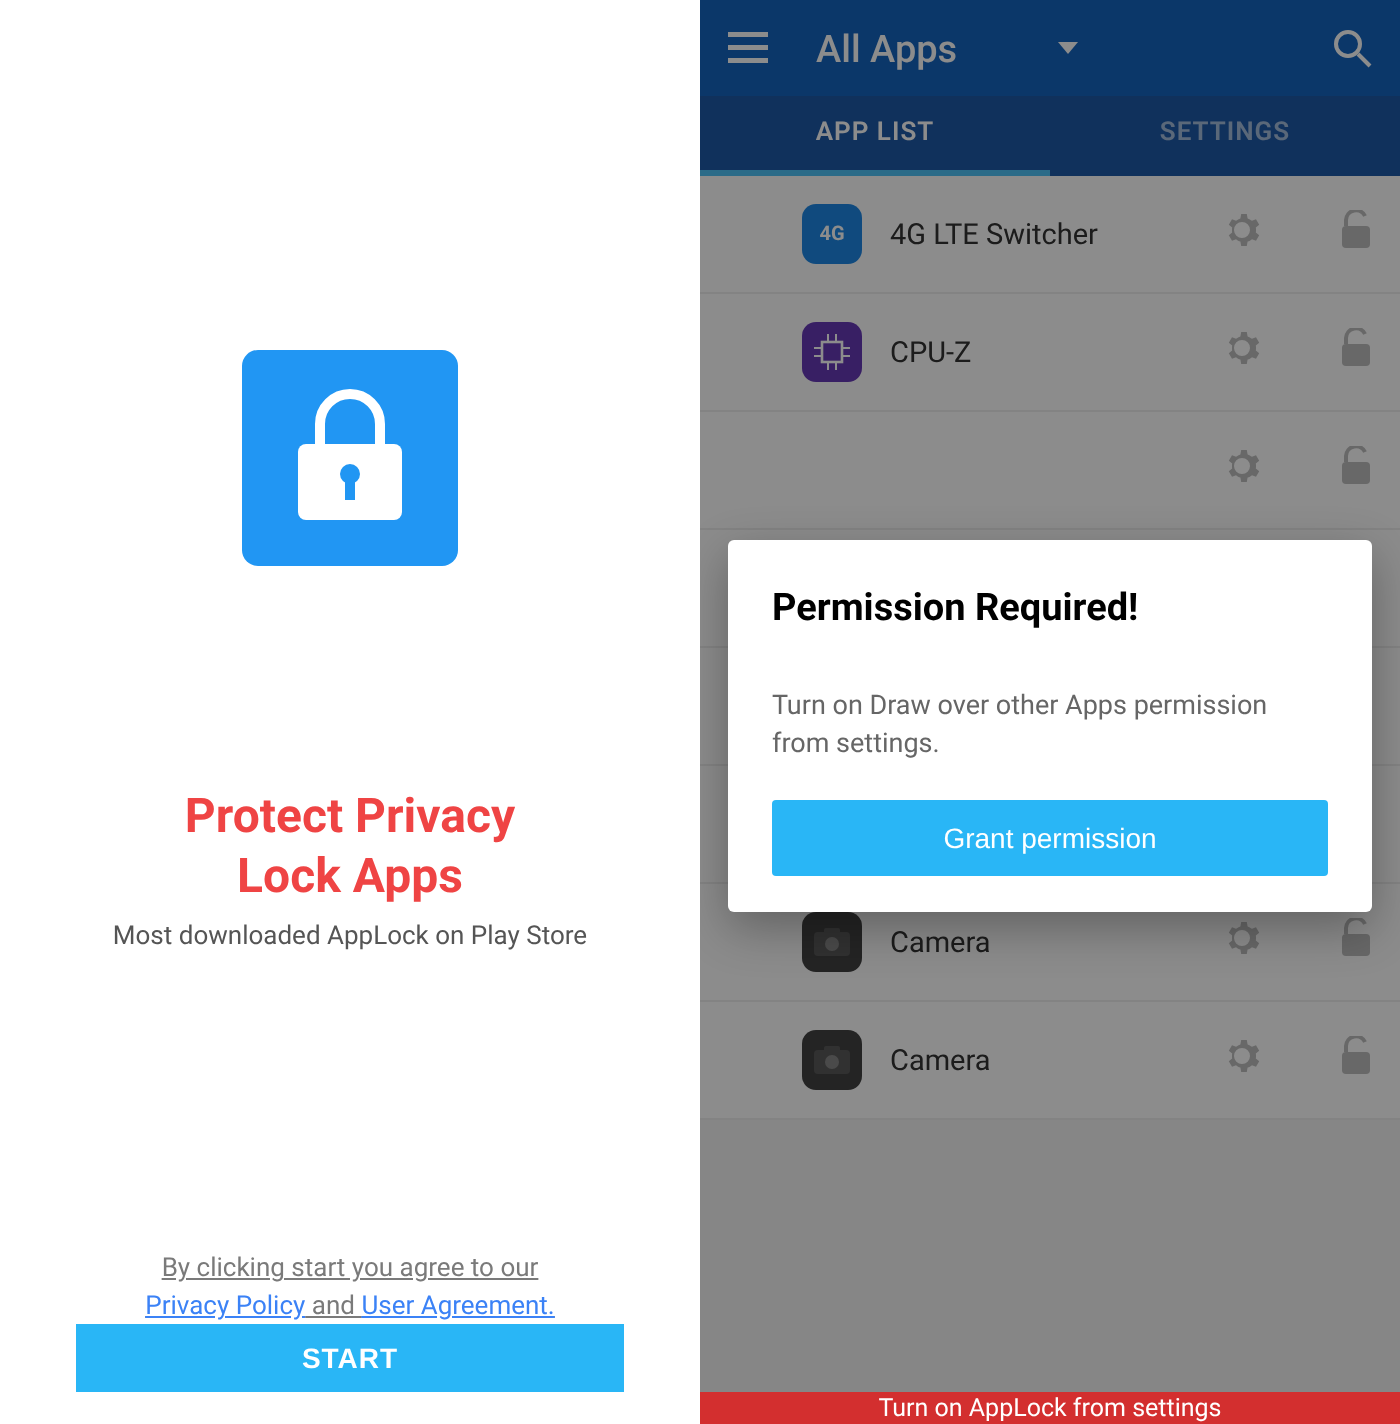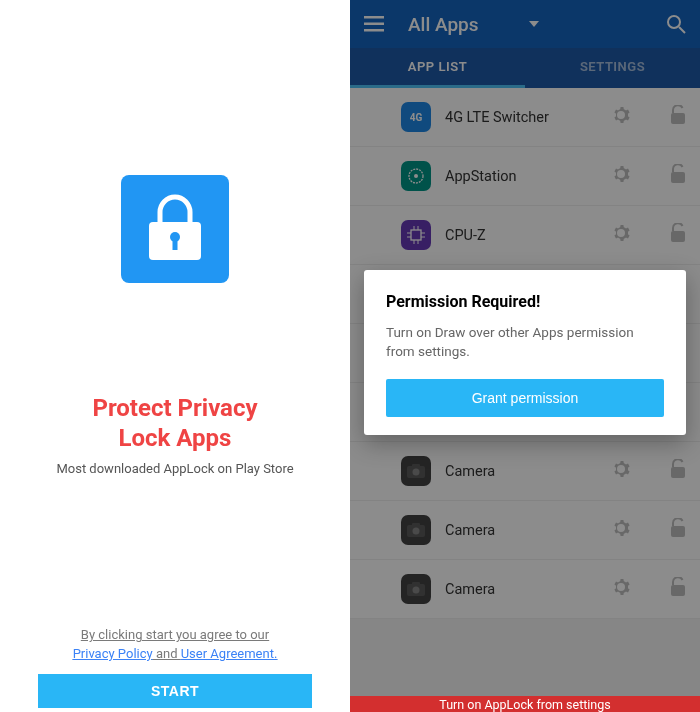--- a/index.html
+++ b/index.html
@@ -54,21 +54,21 @@
       line-height: 1.45;
       text-decoration: underline;
     }
     .agreement-block .link {
       color: #3b82f6;
       text-decoration: underline;
       cursor: pointer;
     }
     .start-btn {
       position: absolute;
-      bottom: 4px;
+      bottom: 16px;
       left: 38px;
       right: 38px;
       height: 34px;
       background: #29b6f6;
       color: #fff;
       font-weight: 600;
       font-size: 14px;
       border: none;
       display: flex;
       align-items: center;
@@ -158,24 +158,24 @@
       position: absolute;
       top: 270px;
       left: 14px;
       right: 14px;
       background: #fff;
       border-radius: 3px;
       padding: 22px 22px 18px 22px;
       box-shadow: 0 8px 24px rgba(0,0,0,0.3);
     }
     .dialog-title {
-      font-size: 16px;
+      font-size: 19px;
       font-weight: 700;
       color: #000;
-      margin-bottom: 12px;
+      margin-bottom: 29px;
     }
     .dialog-body {
       font-size: 13.5px;
       color: #666;
       line-height: 1.4;
       margin-bottom: 18px;
     }
     .dialog-btn {
       width: 100%;
       height: 38px;
@@ -264,37 +264,20 @@
         <span class="gear-icon-gray"><svg width="18" height="18" viewBox="0 0 18 18">
             <path d="M9 5a4 4 0 100 8 4 4 0 000-8zm7 4c0 .5 0 .9-.1 1.3l1.7 1.3-1.6 2.8-2-.8c-.7.5-1.4 1-2.2 1.2L11.4 17H8.6l-.4-2.2c-.8-.2-1.5-.7-2.2-1.2l-2 .8-1.6-2.8 1.7-1.3C4 9.9 4 9.5 4 9s0-.9.1-1.3L2.4 6.4 4 3.6l2 .8c.7-.5 1.4-1 2.2-1.2L8.6 1h2.8l.4 2.2c.8.2 1.5.7 2.2 1.2l2-.8 1.6 2.8-1.7 1.3c.1.4.1.8.1 1.3z" fill="currentColor"></path>
           </svg></span>
         <span style="width: 12px;"></span>
         <span class="lock-open-icon"><svg width="16" height="20" viewBox="0 0 16 20">
             <path d="M3 8V5a5 5 0 019.5-2" stroke="currentColor" stroke-width="2" fill="none"></path>
             <rect x="1" y="8" width="14" height="11" rx="2" fill="currentColor"></rect>
           </svg></span>
       </div>
       <div class="app-row">
-        <div class="app-icon icon-appstation">
-          <svg width="18" height="18" viewBox="0 0 18 18">
-            <circle cx="9" cy="9" r="7" stroke="#fff" stroke-width="1.3" fill="none" stroke-dasharray="2 1"></circle>
-            <circle cx="9" cy="9" r="2" fill="#fff"></circle>
-          </svg>
-        </div>
-        <div class="app-name">AppStation</div>
-        <span class="gear-icon-gray"><svg width="18" height="18" viewBox="0 0 18 18">
-            <path d="M9 5a4 4 0 100 8 4 4 0 000-8zm7 4c0 .5 0 .9-.1 1.3l1.7 1.3-1.6 2.8-2-.8c-.7.5-1.4 1-2.2 1.2L11.4 17H8.6l-.4-2.2c-.8-.2-1.5-.7-2.2-1.2l-2 .8-1.6-2.8 1.7-1.3C4 9.9 4 9.5 4 9s0-.9.1-1.3L2.4 6.4 4 3.6l2 .8c.7-.5 1.4-1 2.2-1.2L8.6 1h2.8l.4 2.2c.8.2 1.5.7 2.2 1.2l2-.8 1.6 2.8-1.7 1.3c.1.4.1.8.1 1.3z" fill="currentColor"></path>
-          </svg></span>
-        <span style="width: 12px;"></span>
-        <span class="lock-open-icon"><svg width="16" height="20" viewBox="0 0 16 20">
-            <path d="M3 8V5a5 5 0 019.5-2" stroke="currentColor" stroke-width="2" fill="none"></path>
-            <rect x="1" y="8" width="14" height="11" rx="2" fill="currentColor"></rect>
-          </svg></span>
-      </div>
-      <div class="app-row">
         <div class="app-icon icon-cpuz">
           <svg width="18" height="18" viewBox="0 0 18 18">
             <rect x="4" y="4" width="10" height="10" stroke="#fff" stroke-width="1.3" fill="none"></rect>
             <line x1="0" y1="7" x2="4" y2="7" stroke="#fff"></line>
             <line x1="0" y1="11" x2="4" y2="11" stroke="#fff"></line>
             <line x1="14" y1="7" x2="18" y2="7" stroke="#fff"></line>
             <line x1="14" y1="11" x2="18" y2="11" stroke="#fff"></line>
             <line x1="7" y1="0" x2="7" y2="4" stroke="#fff"></line>
             <line x1="11" y1="0" x2="11" y2="4" stroke="#fff"></line>
             <line x1="7" y1="14" x2="7" y2="18" stroke="#fff"></line>

